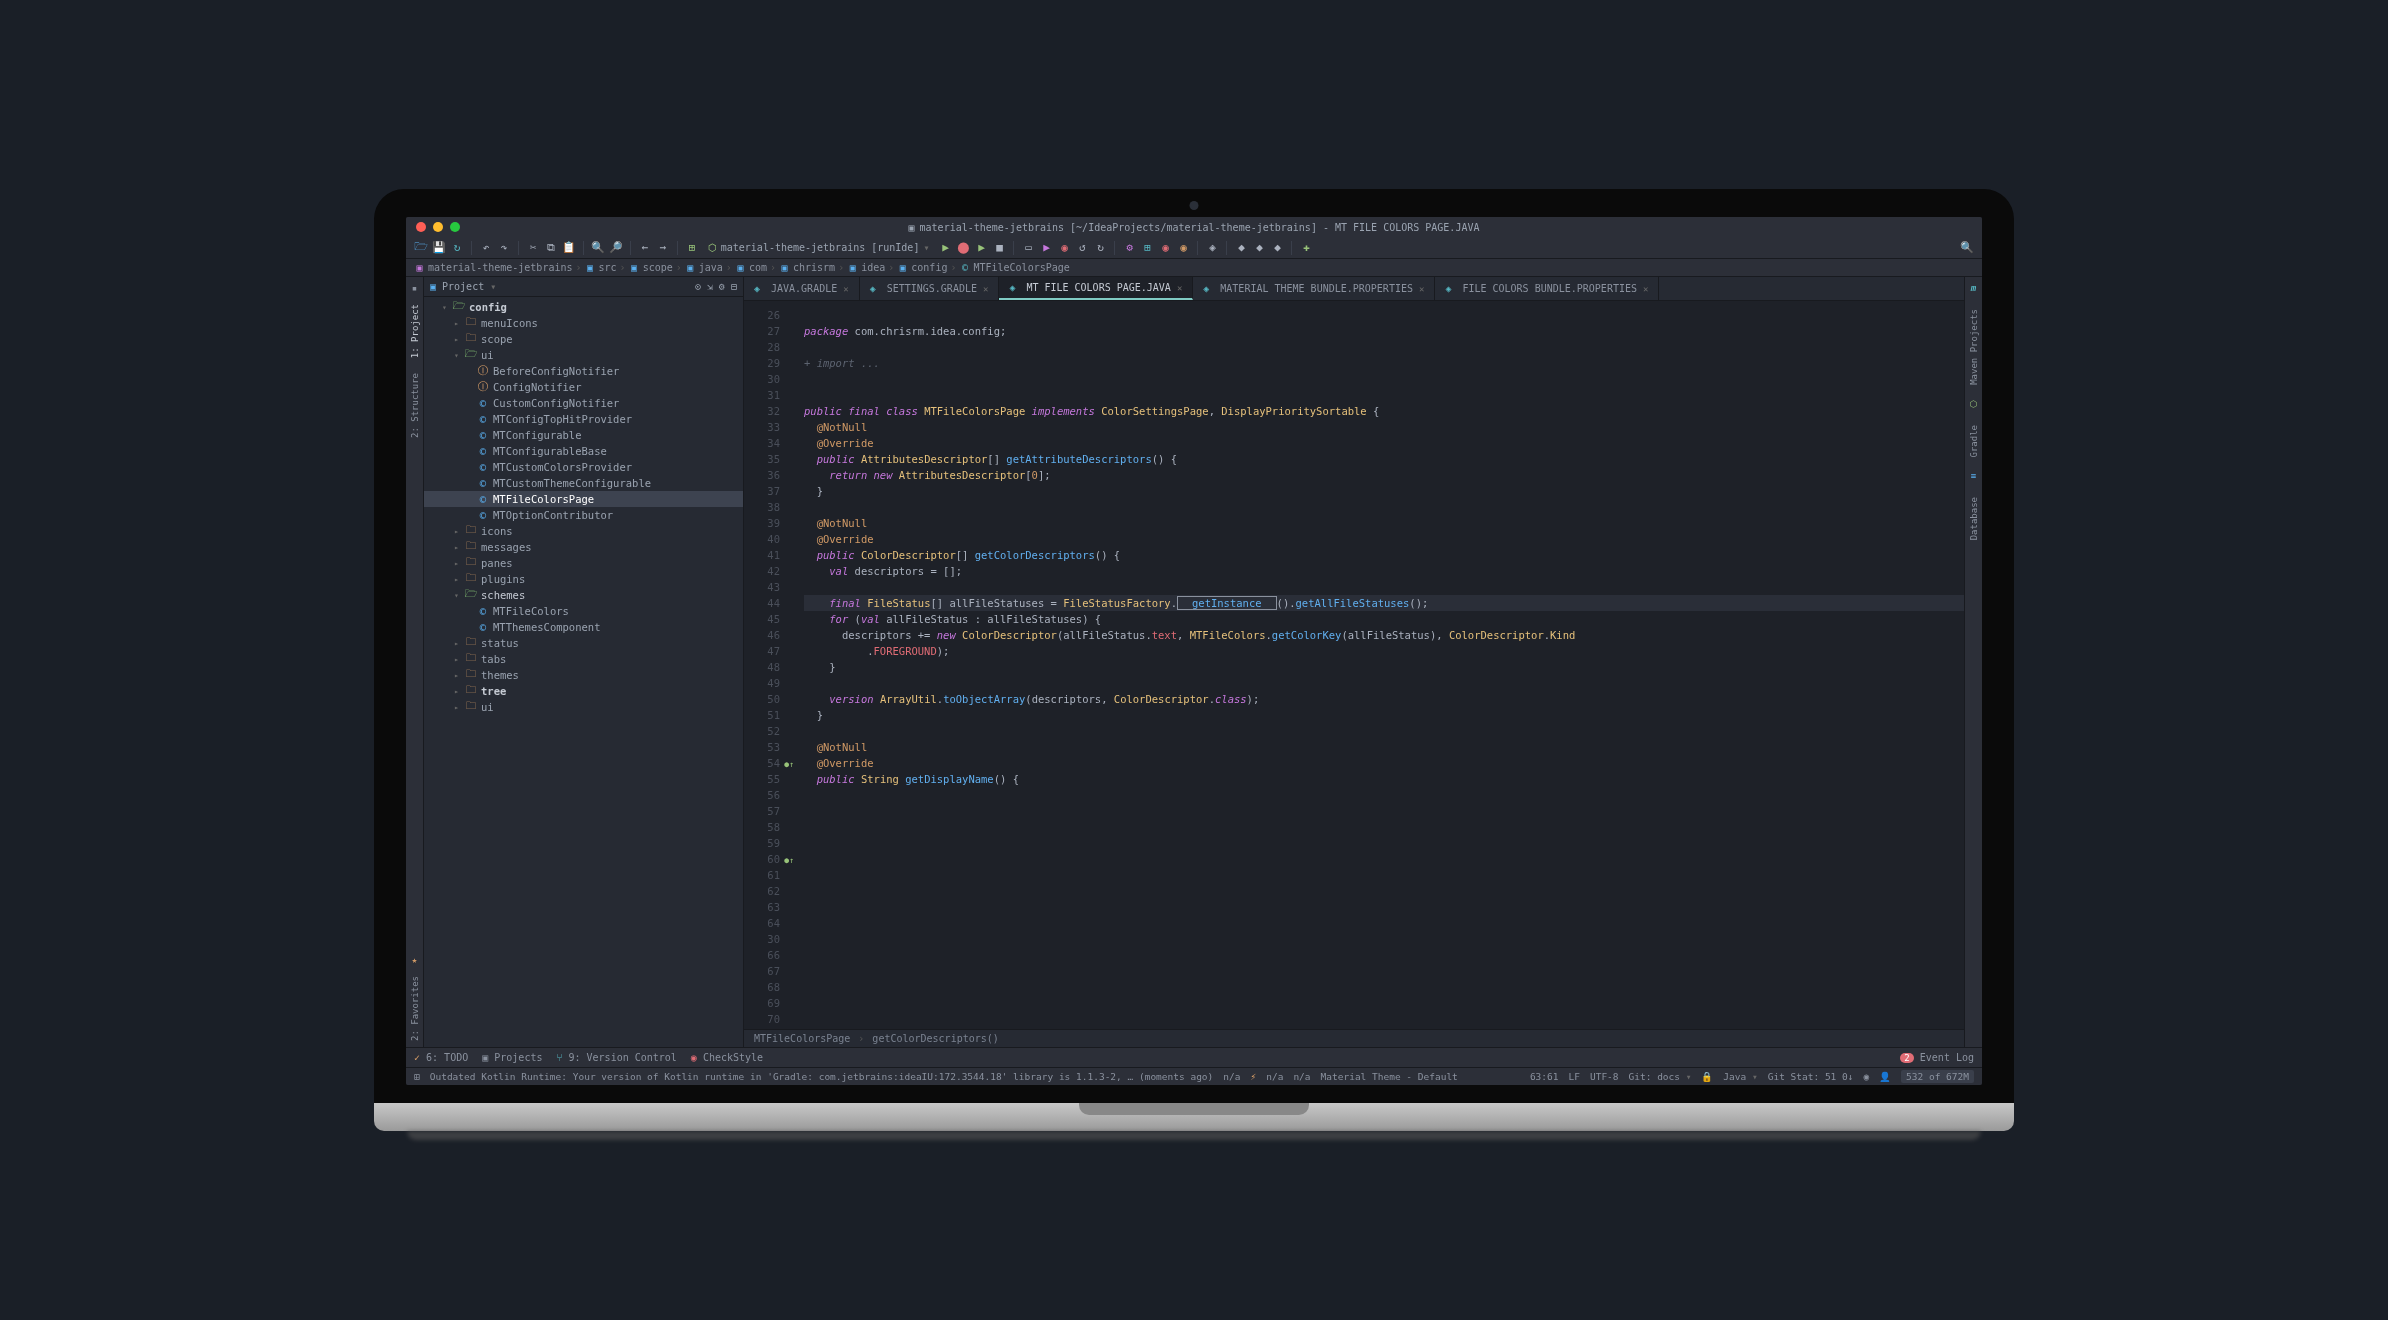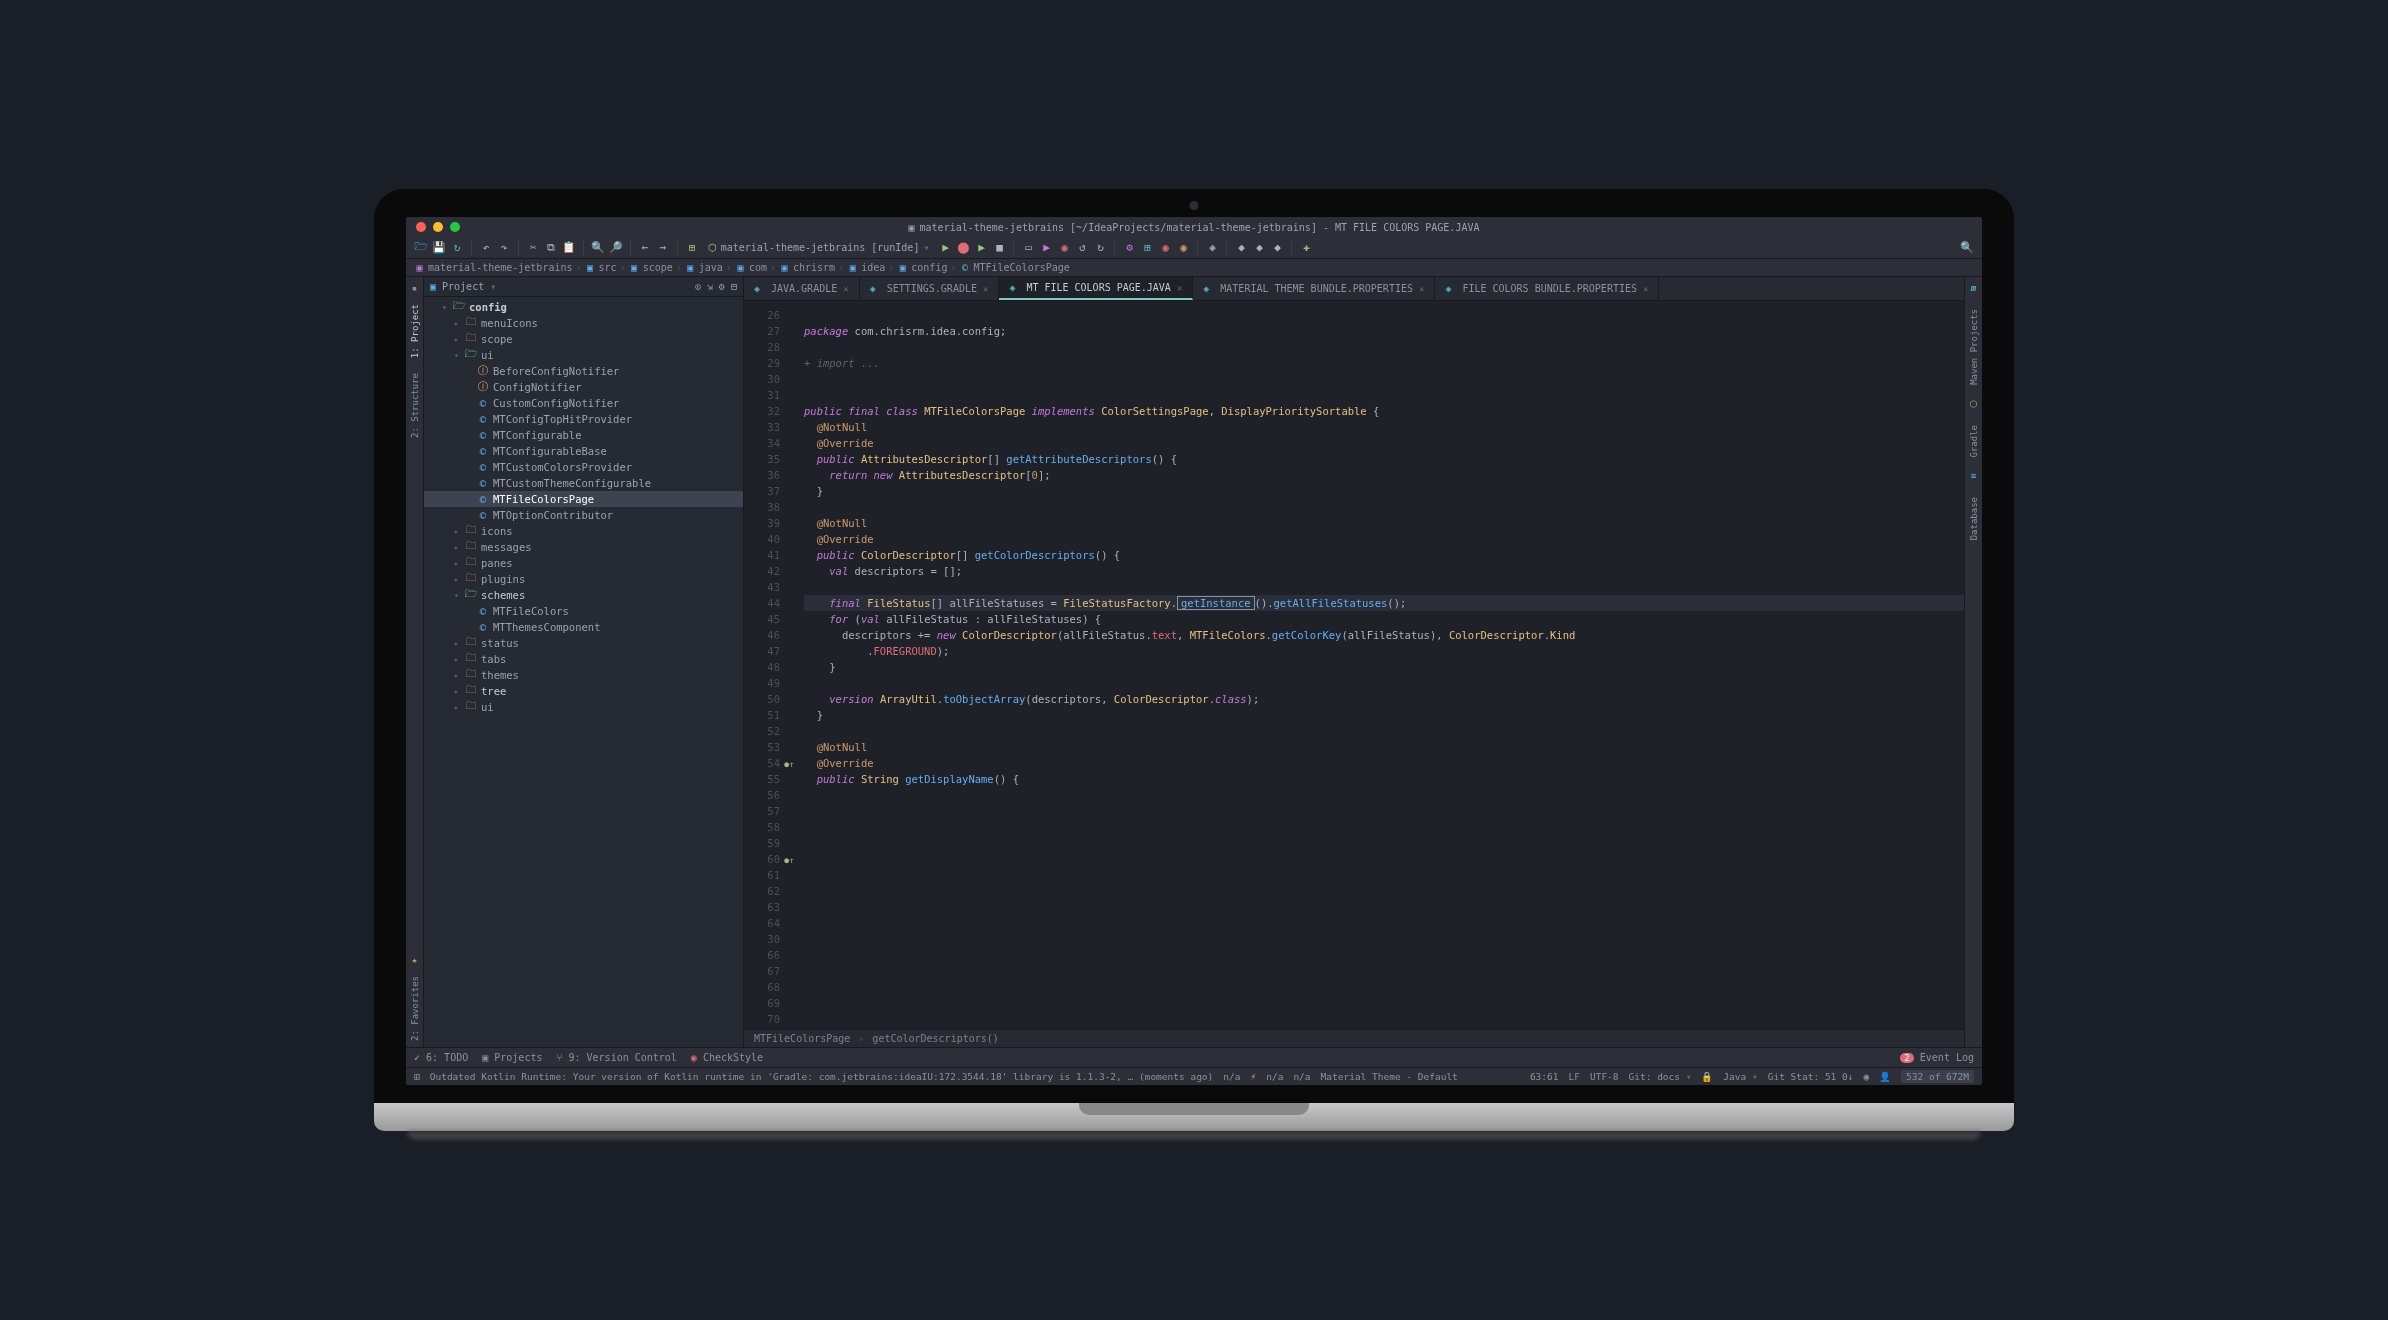--- a/index.html
+++ b/index.html
@@ -44,21 +44,21 @@
 .tab.active { background:#1e2128; color:#c5cad3; border-bottom:2px solid #80cbc4; }
 .tab .close { color:#666; font-size:9px; }
 .tab-icon { width:11px; height:11px; }
 .editor { flex:1; display:flex; overflow:hidden; }
 .gutter { width:42px; background:#1e2128; text-align:right; padding:6px 6px 0 0; color:#4a4f5a; font-size:10.5px; line-height:16px; }
 .gutter .ln { height:16px; position:relative; }
 .gutter .marker { position:absolute; right:-14px; top:2px; font-size:8px; }
 .code { flex:1; padding:6px 0 0 18px; font-size:10.5px; line-height:16px; white-space:pre; overflow:auto; }
 .kw { color:#c678dd; font-style:italic; } .typ { color:#e5c07b; } .fn { color:#61afef; } .ann { color:#d19a66; } .com { color:#5c6370; font-style:italic; } .num { color:#d19a66; } .fld { color:#e06c75; } .cst { color:#e06c75; }
 .hl-line { background:#2a2e38; display:inline-block; width:100%; }
-.boxed { border:1px solid #8a919e; padding:0 3px; }
+.boxed { border:1px solid #8a919e; padding:0 14px; }
 .crumb-trail { height:18px; background:#262a33; border-top:1px solid #181a1f; display:flex; align-items:center; padding:0 10px; font-size:10px; color:#7a8290; gap:8px; }
 .right-sidebar { width:18px; background:#2c2f38; display:flex; flex-direction:column; align-items:center; padding-top:6px; gap:8px; border-left:1px solid #181a1f; }
 .bottom-bar { height:20px; background:#2c2f38; display:flex; align-items:center; padding:0 8px; gap:14px; font-size:10px; color:#8a919e; border-top:1px solid #181a1f; }
 .bottom-bar .spacer { flex:1; }
 .badge-red { background:#e06c75; color:#fff; border-radius:7px; padding:0 4px; font-size:9px; }
 .status { height:18px; background:#2c2f38; display:flex; align-items:center; padding:0 8px; gap:10px; font-size:9.5px; color:#8a919e; border-top:1px solid #181a1f; }
 .status .spacer { flex:1; }
 .mem { background:#3a3f4b; padding:1px 5px; border-radius:2px; }
 </style>
 </head>
@@ -299,21 +299,21 @@
                 <span>tabs</span>
               </div>
               <div class="tree-row" style="padding-left:30px">
                 <span class="arrow">▸</span>
                 <span class="ficon fold">🗀</span>
                 <span>themes</span>
               </div>
               <div class="tree-row" style="padding-left:30px">
                 <span class="arrow">▸</span>
                 <span class="ficon fold">🗀</span>
-                <span style="font-weight:normal;color:#c5cad3">tree</span>
+                <span style="font-weight:bold;color:#c5cad3">tree</span>
               </div>
               <div class="tree-row" style="padding-left:30px">
                 <span class="arrow">▸</span>
                 <span class="ficon fold">🗀</span>
                 <span>ui</span>
               </div>
             </div>
         </div>
 
         <div class="editor-area">

